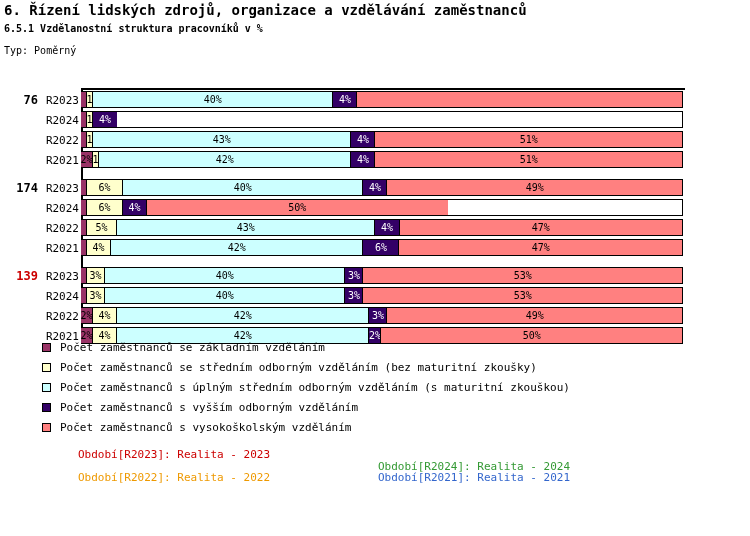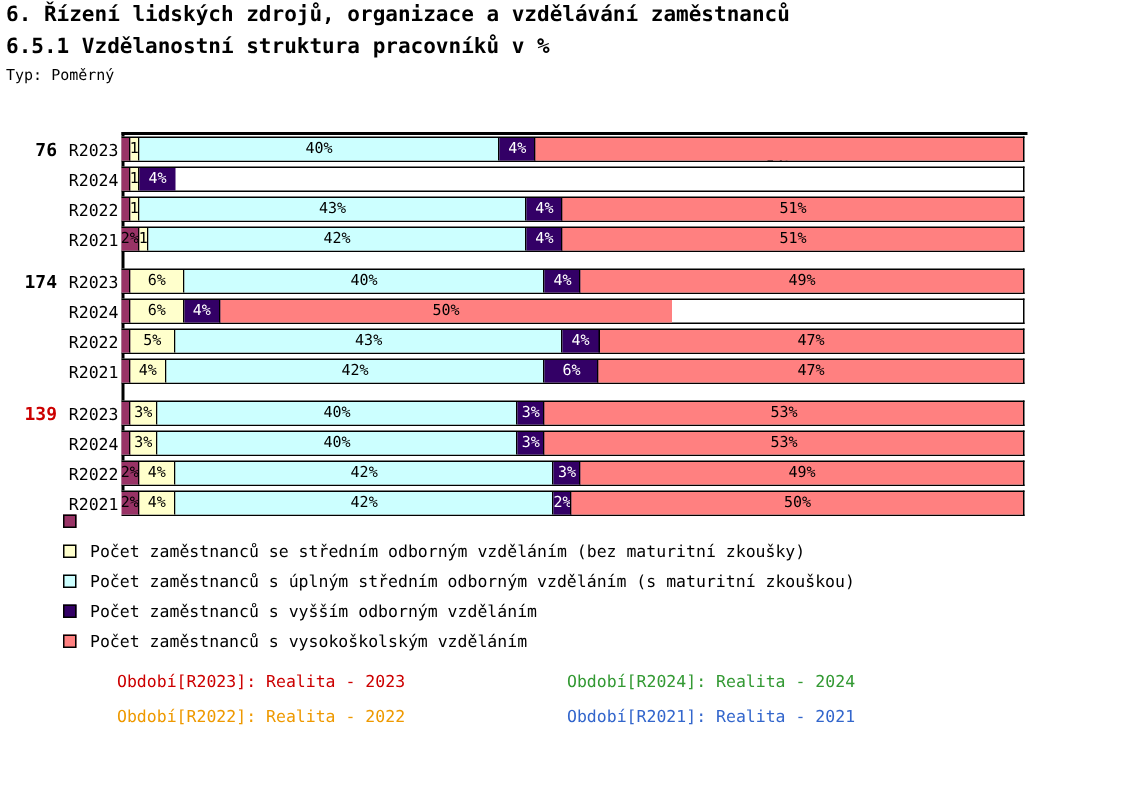--- a/index.html
+++ b/index.html
@@ -14,21 +14,21 @@
     overflow: hidden;
   }
   .title1 {
     position: absolute; left: 4px; top: 2px;
     font-size: 14px; font-weight: bold;
     white-space: nowrap;
     letter-spacing: 0px;
   }
   .title2 {
     position: absolute; left: 4px; top: 23px;
-    font-size: 14px; font-weight: bold;
+    font-size: 10px; font-weight: bold;
     white-space: nowrap;
   }
   .subtype {
     position: absolute; left: 4px; top: 45px;
     font-size: 10px;
     white-space: nowrap;
   }
 
   
   #chart {
@@ -338,20 +338,21 @@
       </div>
       <div class="seg" style="width: 50%; background: rgb(255, 128, 128);">
         <span class="lbl" style="color: rgb(0, 0, 0);">50%</span>
       </div>
     </div>
   </div>
 
 <div id="legend">
     <div class="leg-item" style="top: 0px;">
       <span class="leg-swatch" style="background: rgb(153, 51, 102);"></span>
+      <span class="leg-text">Počet zaměstnanců se základním vzděláním</span>
     </div>
     <div class="leg-item" style="top: 20px;">
       <span class="leg-swatch" style="background: rgb(255, 255, 204);"></span>
       <span class="leg-text">Počet zaměstnanců se středním odborným vzděláním (bez maturitní zkoušky)</span>
     </div>
     <div class="leg-item" style="top: 40px;">
       <span class="leg-swatch" style="background: rgb(204, 255, 255);"></span>
       <span class="leg-text">Počet zaměstnanců s úplným středním odborným vzděláním (s maturitní zkouškou)</span>
     </div>
     <div class="leg-item" style="top: 60px;">
@@ -359,16 +360,16 @@
       <span class="leg-text">Počet zaměstnanců s vyšším odborným vzděláním</span>
     </div>
     <div class="leg-item" style="top: 80px;">
       <span class="leg-swatch" style="background: rgb(255, 128, 128);"></span>
       <span class="leg-text">Počet zaměstnanců s vysokoškolským vzděláním</span>
     </div>
   </div>
 
 <div id="periods">
     <div class="per" style="left: 78px; top: 0px; color: rgb(204, 0, 0);">Období[R2023]: Realita - 2023</div>
-    <div class="per" style="left: 378px; top: 0px; color: rgb(51, 153, 51);">Období[R2024]: Realita - 2024</div>
+    <div class="per" style="left: 378px; top: 12px; color: rgb(51, 153, 51);">Období[R2024]: Realita - 2024</div>
     <div class="per" style="left: 78px; top: 23px; color: rgb(238, 153, 0);">Období[R2022]: Realita - 2022</div>
     <div class="per" style="left: 378px; top: 23px; color: rgb(51, 102, 204);">Období[R2021]: Realita - 2021</div>
   </div>
 
 </body></html>

